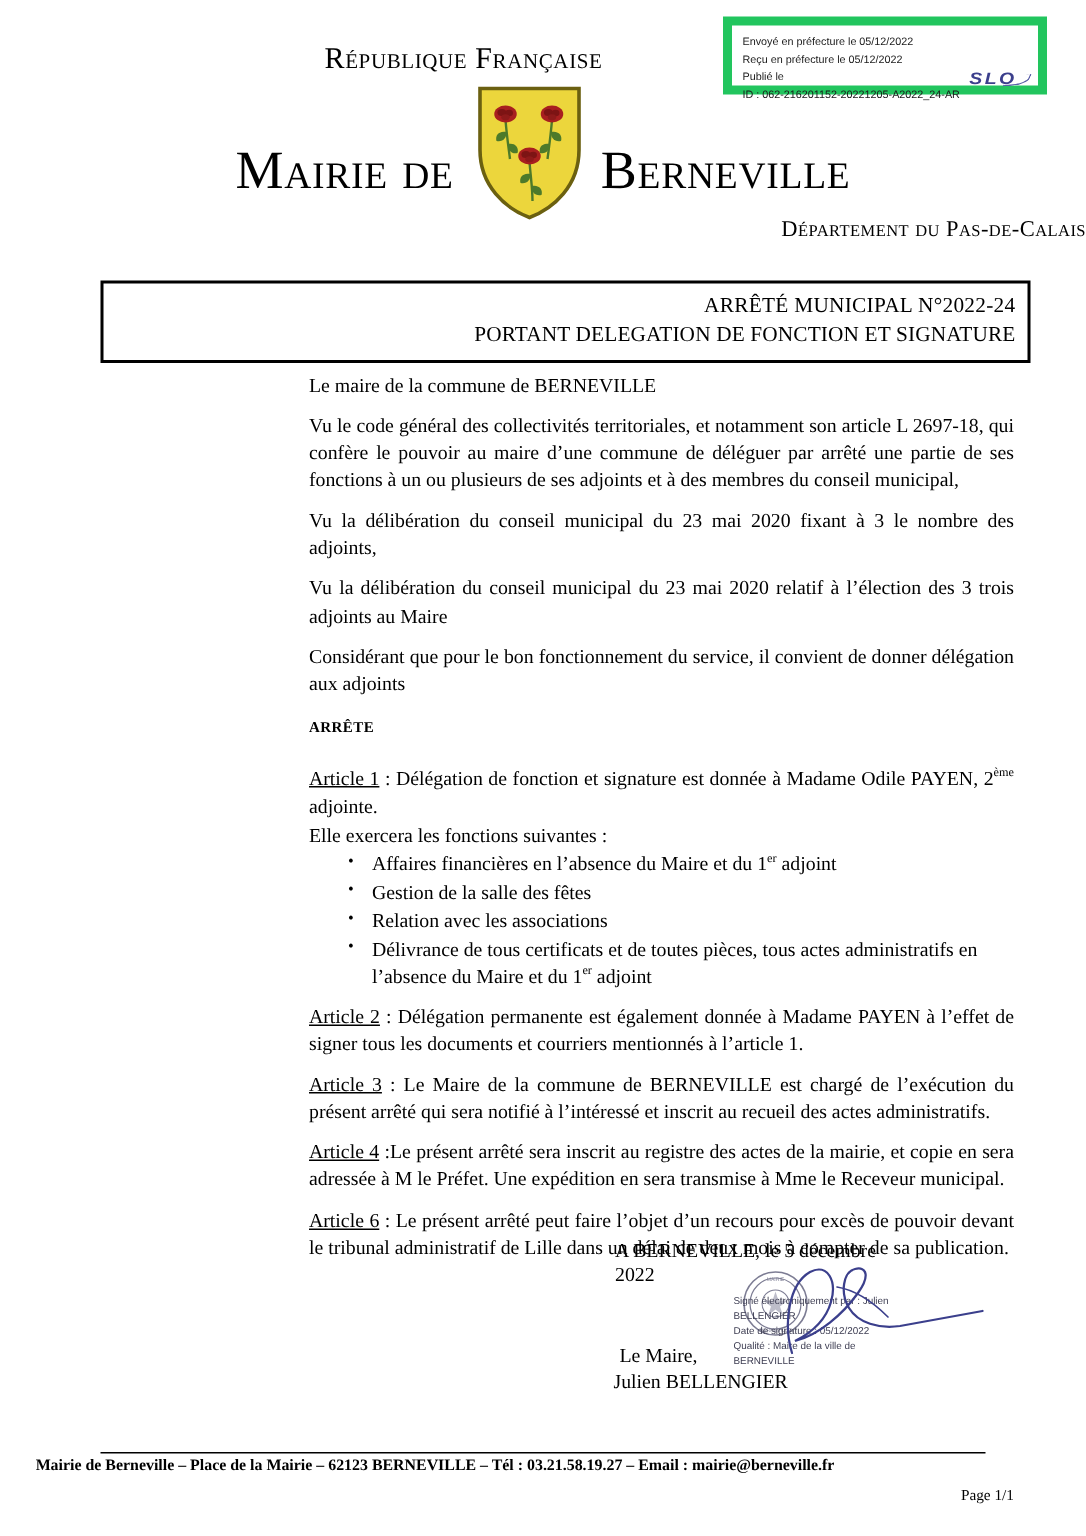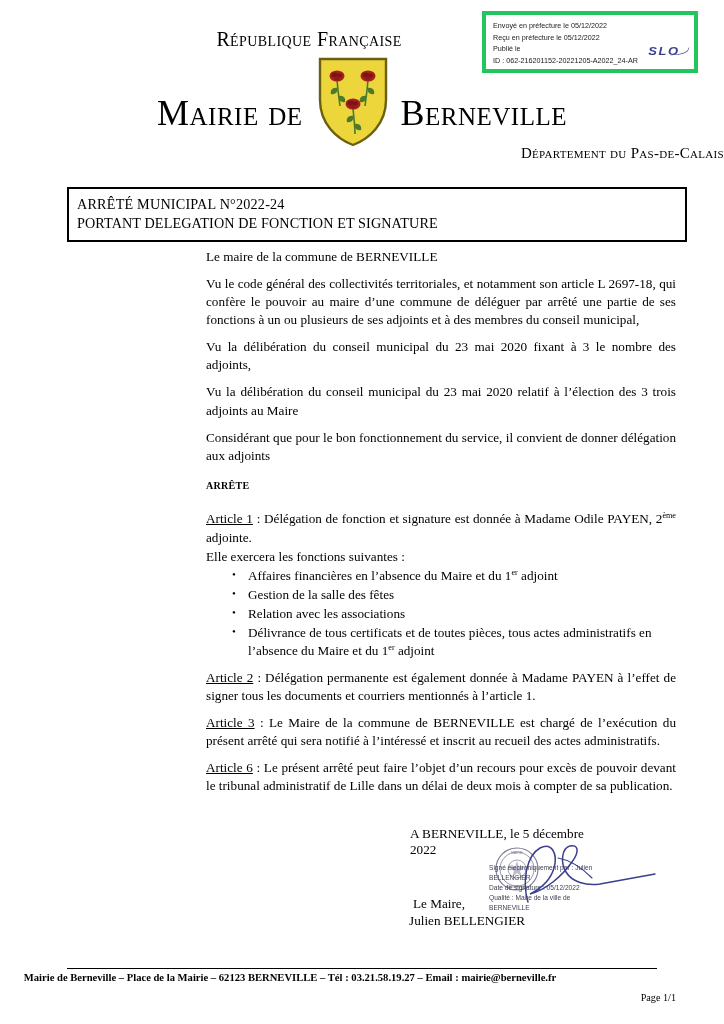--- a/index.html
+++ b/index.html
@@ -12,22 +12,22 @@
     position: relative;
     font-family: "Liberation Serif", "DejaVu Serif", serif;
     color: #000000;
     overflow: hidden;
   }
 
   
   .prefecture-box {
     position: absolute;
     left: 482px; top: 11px;
-    width: 216px; height: 62px;
-    border: 4px solid #22c55e;
+    width: 216px; height: 52px;
+    border: 6px solid #22c55e;
     background: #fff;
     font-family: "Liberation Sans", "DejaVu Sans", sans-serif;
     font-size: 7.2px;
     color: #1a1a1a;
     padding: 5px 7px 0 7px;
     line-height: 1.62;
     z-index: 6;
   }
   .prefecture-box .pline { white-space: nowrap; }
   .slo-logo {
@@ -101,21 +101,21 @@
     letter-spacing: 0.3px;
   }
 
   
   .title-box {
     position: absolute;
     left: 67px; top: 187px;
     width: 620px;
     border: 2.2px solid #000;
     padding: 6px 8px 7px 8px;
-    text-align: left;
+    text-align: right;
     font-size: 14.2px;
     line-height: 1.35;
     z-index: 3;
   }
   .title-box .tl1 { letter-spacing: 0.2px; }
   .title-box .tl2 { letter-spacing: 0.1px; }
 
   
   .body-col {
     position: absolute;
@@ -301,20 +301,21 @@
     <li><span>Affaires financières en l’absence du Maire et du 1</span><sup>er</sup><span> adjoint</span></li>
     <li><span>Gestion de la salle des fêtes</span></li>
     <li><span>Relation avec les associations</span></li>
     <li><span>Délivrance de tous certificats et de toutes pièces, tous actes administratifs en l’absence du Maire et du 1</span><sup>er</sup><span> adjoint</span></li>
   </ul>
 
   <p><span class="art-label">Article 2</span><span> : Délégation permanente est également donnée à Madame PAYEN à l’effet de signer tous les documents et courriers mentionnés à l’article 1.</span></p>
 
   <p><span class="art-label">Article 3</span><span> : Le Maire de la commune de BERNEVILLE est chargé de l’exécution du présent arrêté qui sera notifié à l’intéressé et inscrit au recueil des actes administratifs.</span></p>
 
+  <p><span class="art-label">Article 4</span><span> :Le présent arrêté sera inscrit au registre des actes de la mairie, et copie en sera adressée à M le Préfet.  Une expédition en sera transmise à Mme le Receveur municipal.</span></p>
 
 
   <p><span class="art-label">Article 6</span><span> : Le présent arrêté peut faire l’objet d’un recours pour excès de pouvoir devant le tribunal administratif de Lille dans un délai de deux mois à compter de sa publication.</span></p>
 </div>
 
 <div class="sig-area">
   <div class="sig-place">A BERNEVILLE, le 5 décembre 2022</div>
   <div class="sig-maire">
     <span>Le Maire,</span>
     <span class="n2">Julien BELLENGIER</span>

